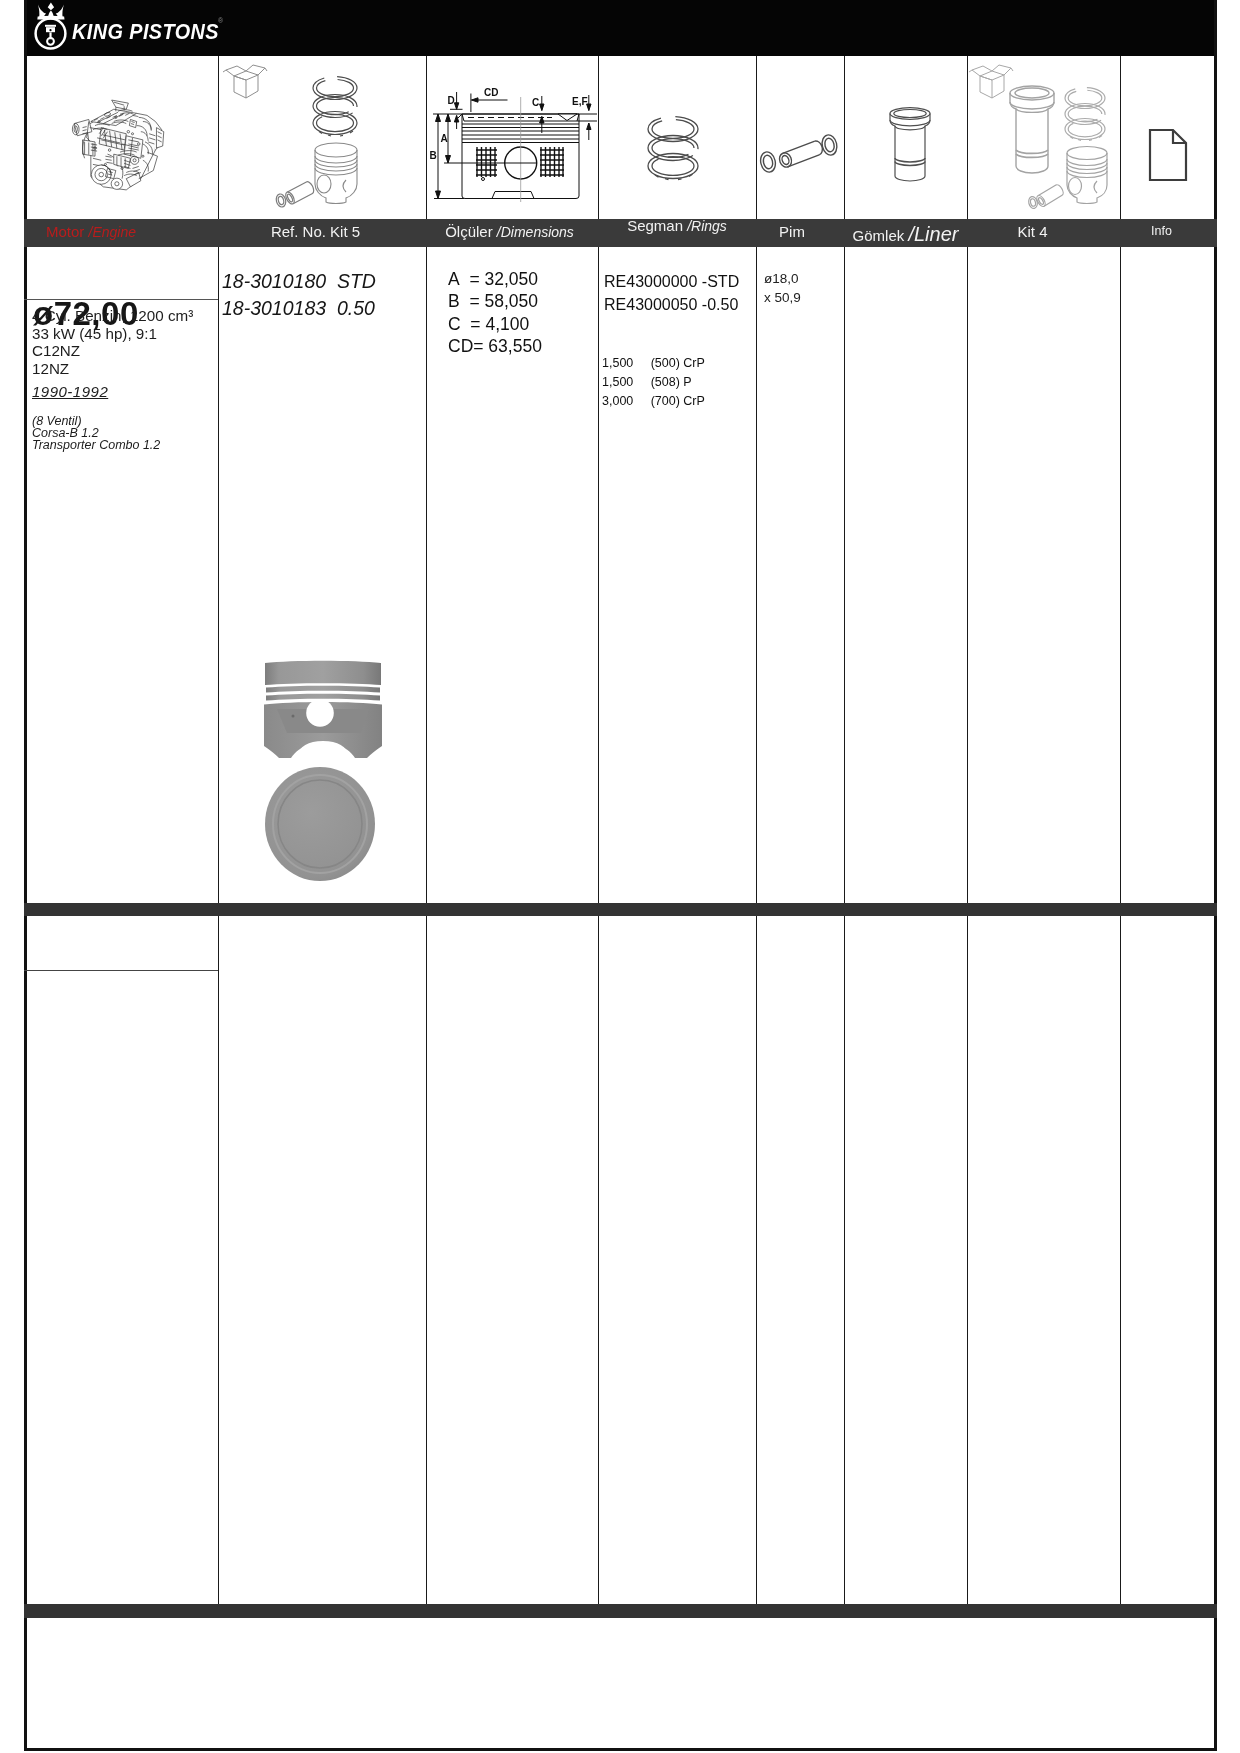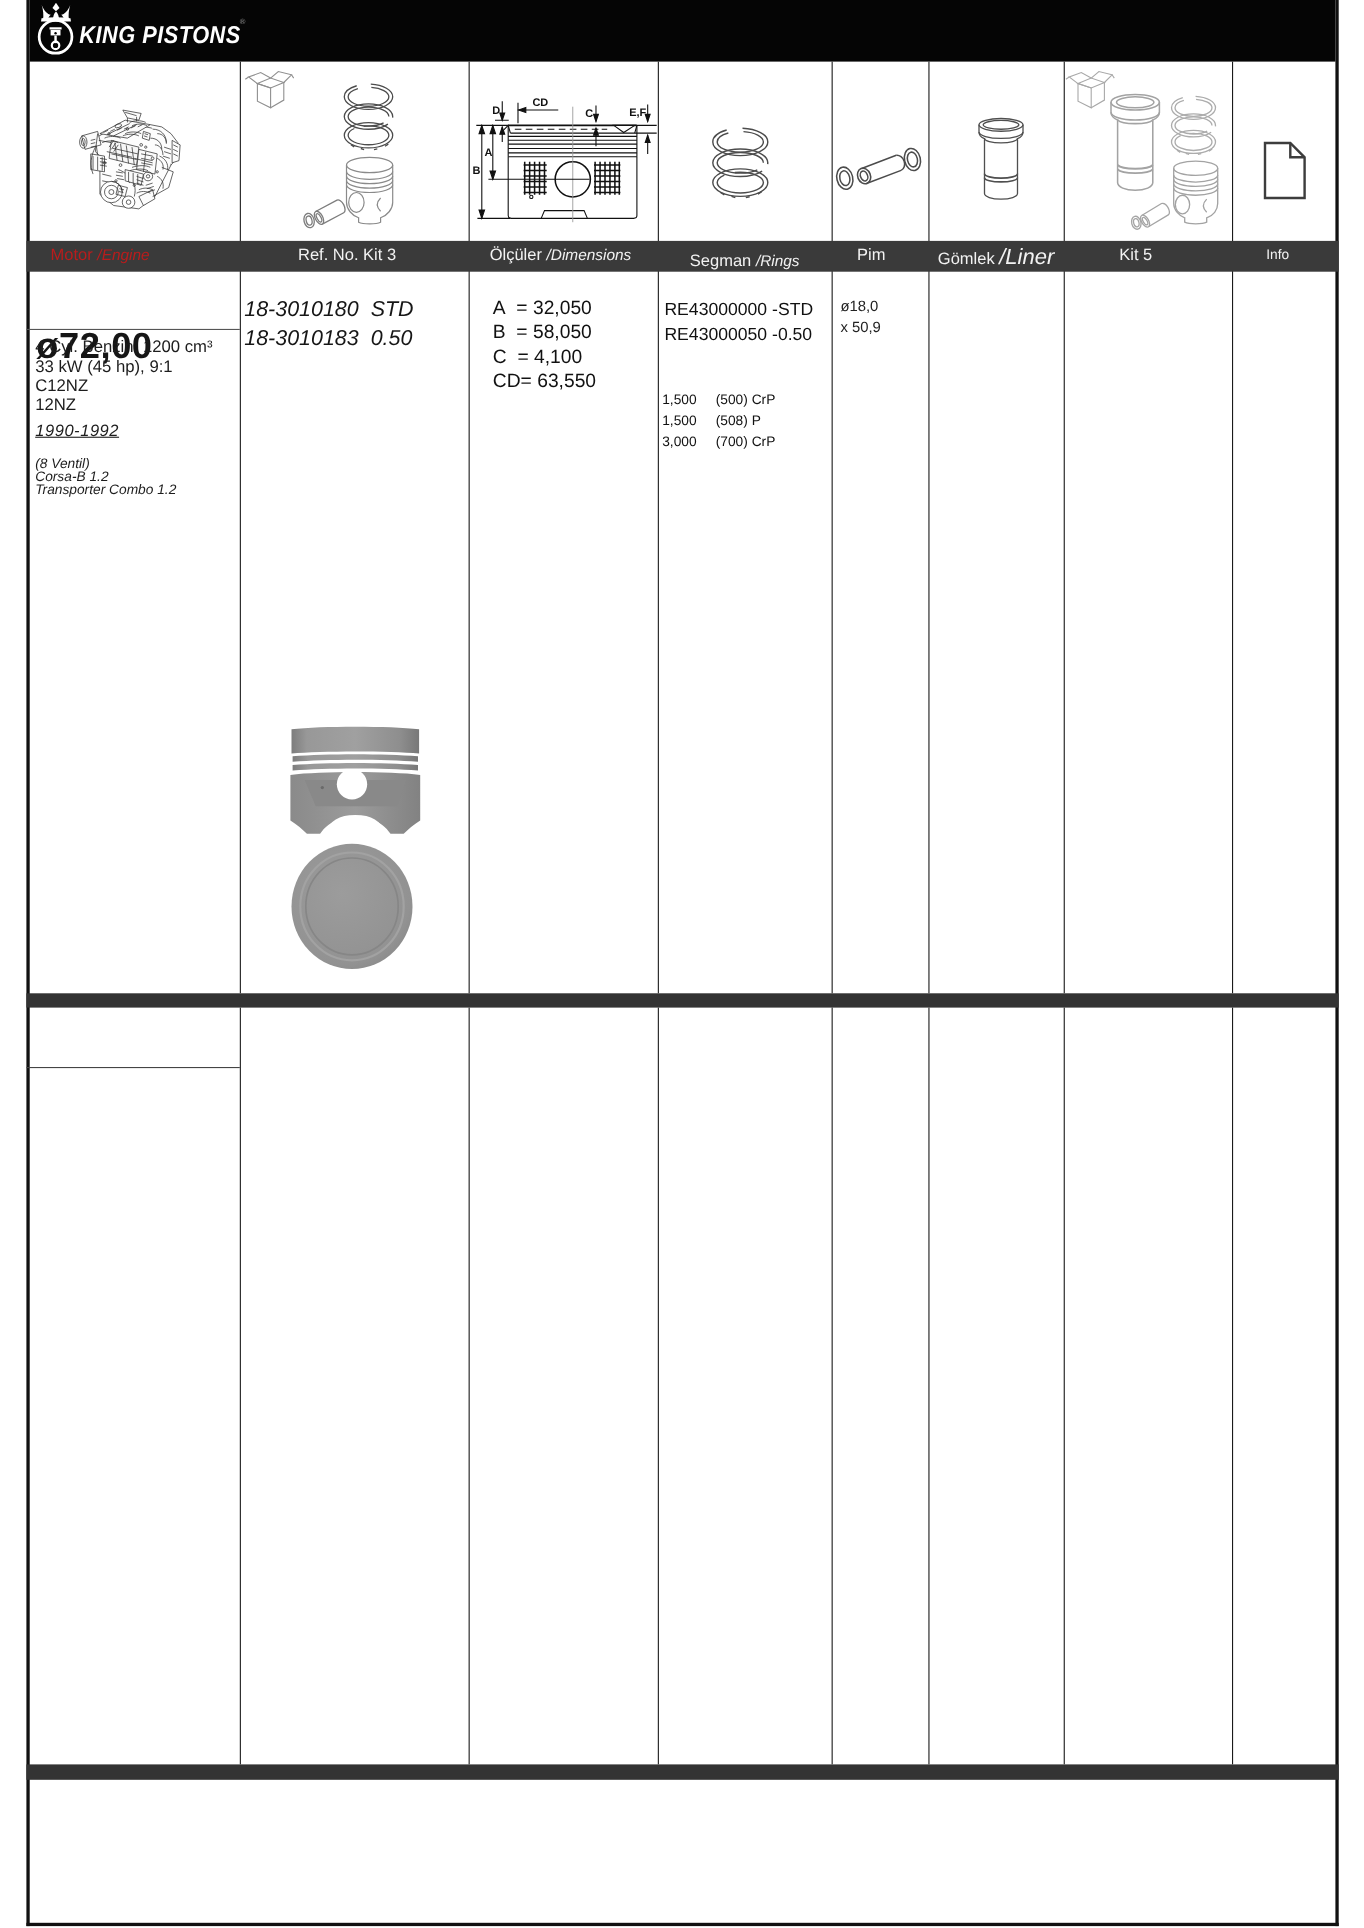--- a/index.html
+++ b/index.html
@@ -316,31 +316,31 @@
 
 <svg class="b" style="left:1148px;top:128px;" width="40" height="54" viewBox="0 0 40 54">
   <path d="M2 2 L25 2 L38 15 L38 52 L2 52 Z" fill="#fff" stroke="#3d3d3d" stroke-width="2.2"></path>
   <path d="M25 2 L25 15 L38 15" fill="none" stroke="#3d3d3d" stroke-width="2.2"></path>
 </svg>
 
 <div class="b" style="left:23.5px;top:218.5px;width:1193.5px;height:28px;background:#3a3a3a;"></div>
 
 <div class="b" style="left:46px;top:222.5px;font-size:15px;color:#b91c1c;">Motor&nbsp;<i style="font-size:14px;">/Engine</i></div>
 
-<div class="b" style="left:219px;top:222.5px;width:193px;text-align:center;font-size:15px;color:#f2f2f2;">Ref. No. Kit 3</div>
+<div class="b" style="left:219px;top:222.5px;width:193px;text-align:center;font-size:15px;color:#f2f2f2;">Ref. No. Kit 5</div>
 
 <div class="b" style="left:426px;top:222.5px;width:167px;text-align:center;font-size:15px;color:#f2f2f2;">Ölçüler&nbsp;<i style="font-size:14px;">/Dimensions</i></div>
 
-<div class="b" style="left:598px;top:229px;width:158px;text-align:center;font-size:15px;color:#f2f2f2;">Segman&nbsp;<i style="font-size:14px;">/Rings</i></div>
+<div class="b" style="left:598px;top:217px;width:158px;text-align:center;font-size:15px;color:#f2f2f2;">Segman&nbsp;<i style="font-size:14px;">/Rings</i></div>
 
 <div class="b" style="left:756px;top:222.5px;width:72px;text-align:center;font-size:15px;color:#f2f2f2;">Pim</div>
 
 <div class="b" style="left:844px;top:222.5px;width:123px;text-align:center;font-size:15px;color:#f2f2f2;">Gömlek&nbsp;<i style="font-size:20px;">/Liner</i></div>
 
-<div class="b" style="left:967px;top:222.5px;width:131px;text-align:center;font-size:15px;color:#f2f2f2;">Kit 5</div>
+<div class="b" style="left:967px;top:222.5px;width:131px;text-align:center;font-size:15px;color:#f2f2f2;">Kit 4</div>
 
 <div class="b" style="left:1120px;top:224px;width:83px;text-align:center;font-size:12.5px;color:#f2f2f2;">Info</div>
 
 <div class="b" style="left:33px;top:270.5px;font-size:33px;font-weight:bold;color:#161616;letter-spacing:0.5px;margin-top:24px;">ø72,00</div>
 
 <div class="b" style="left:23.5px;top:298.5px;width:194.5px;height:1px;background:#555;"></div>
 
 <div class="b" style="left:32px;top:307px;font-size:15.2px;color:#1d1d1d;line-height:17.7px;white-space:nowrap;">4 Cyl. Benzin, 1200 cm³<br>33 kW (45 hp), 9:1<br>C12NZ<br>12NZ</div>
 
 <div class="b" style="left:32px;top:383px;font-size:15px;font-style:italic;color:#1d1d1d;text-decoration:underline;letter-spacing:0.5px;">1990-1992</div>

